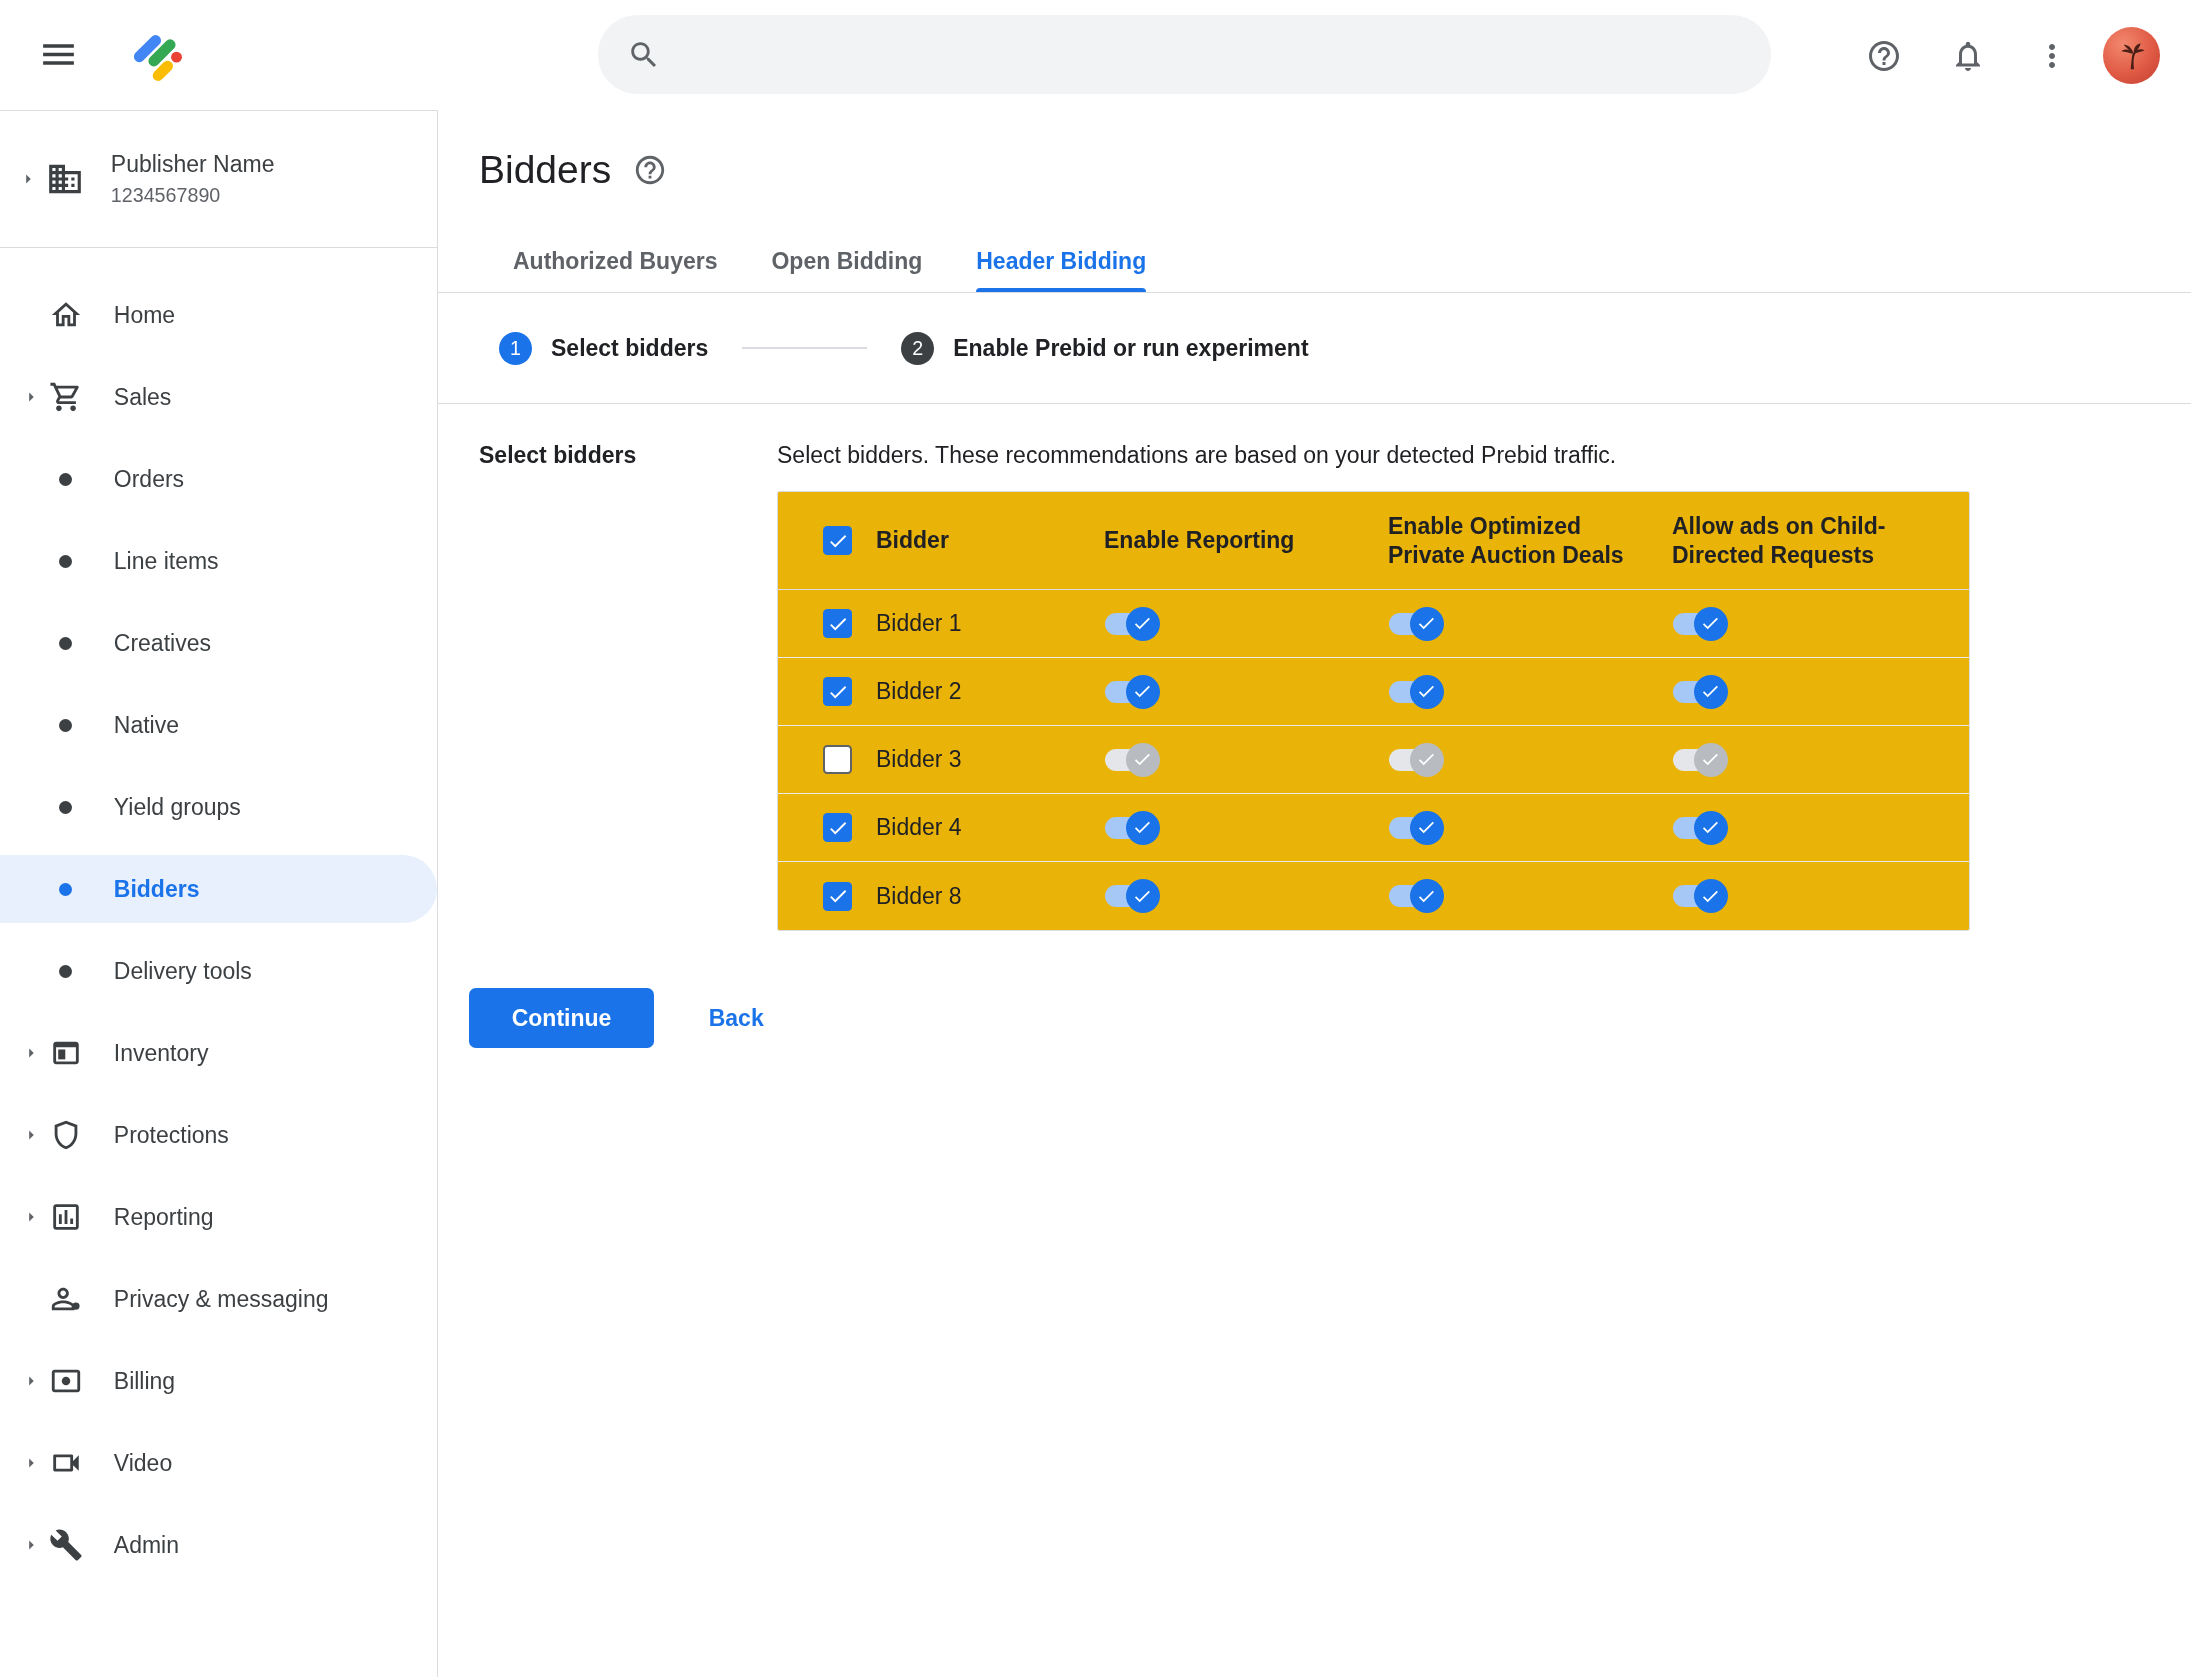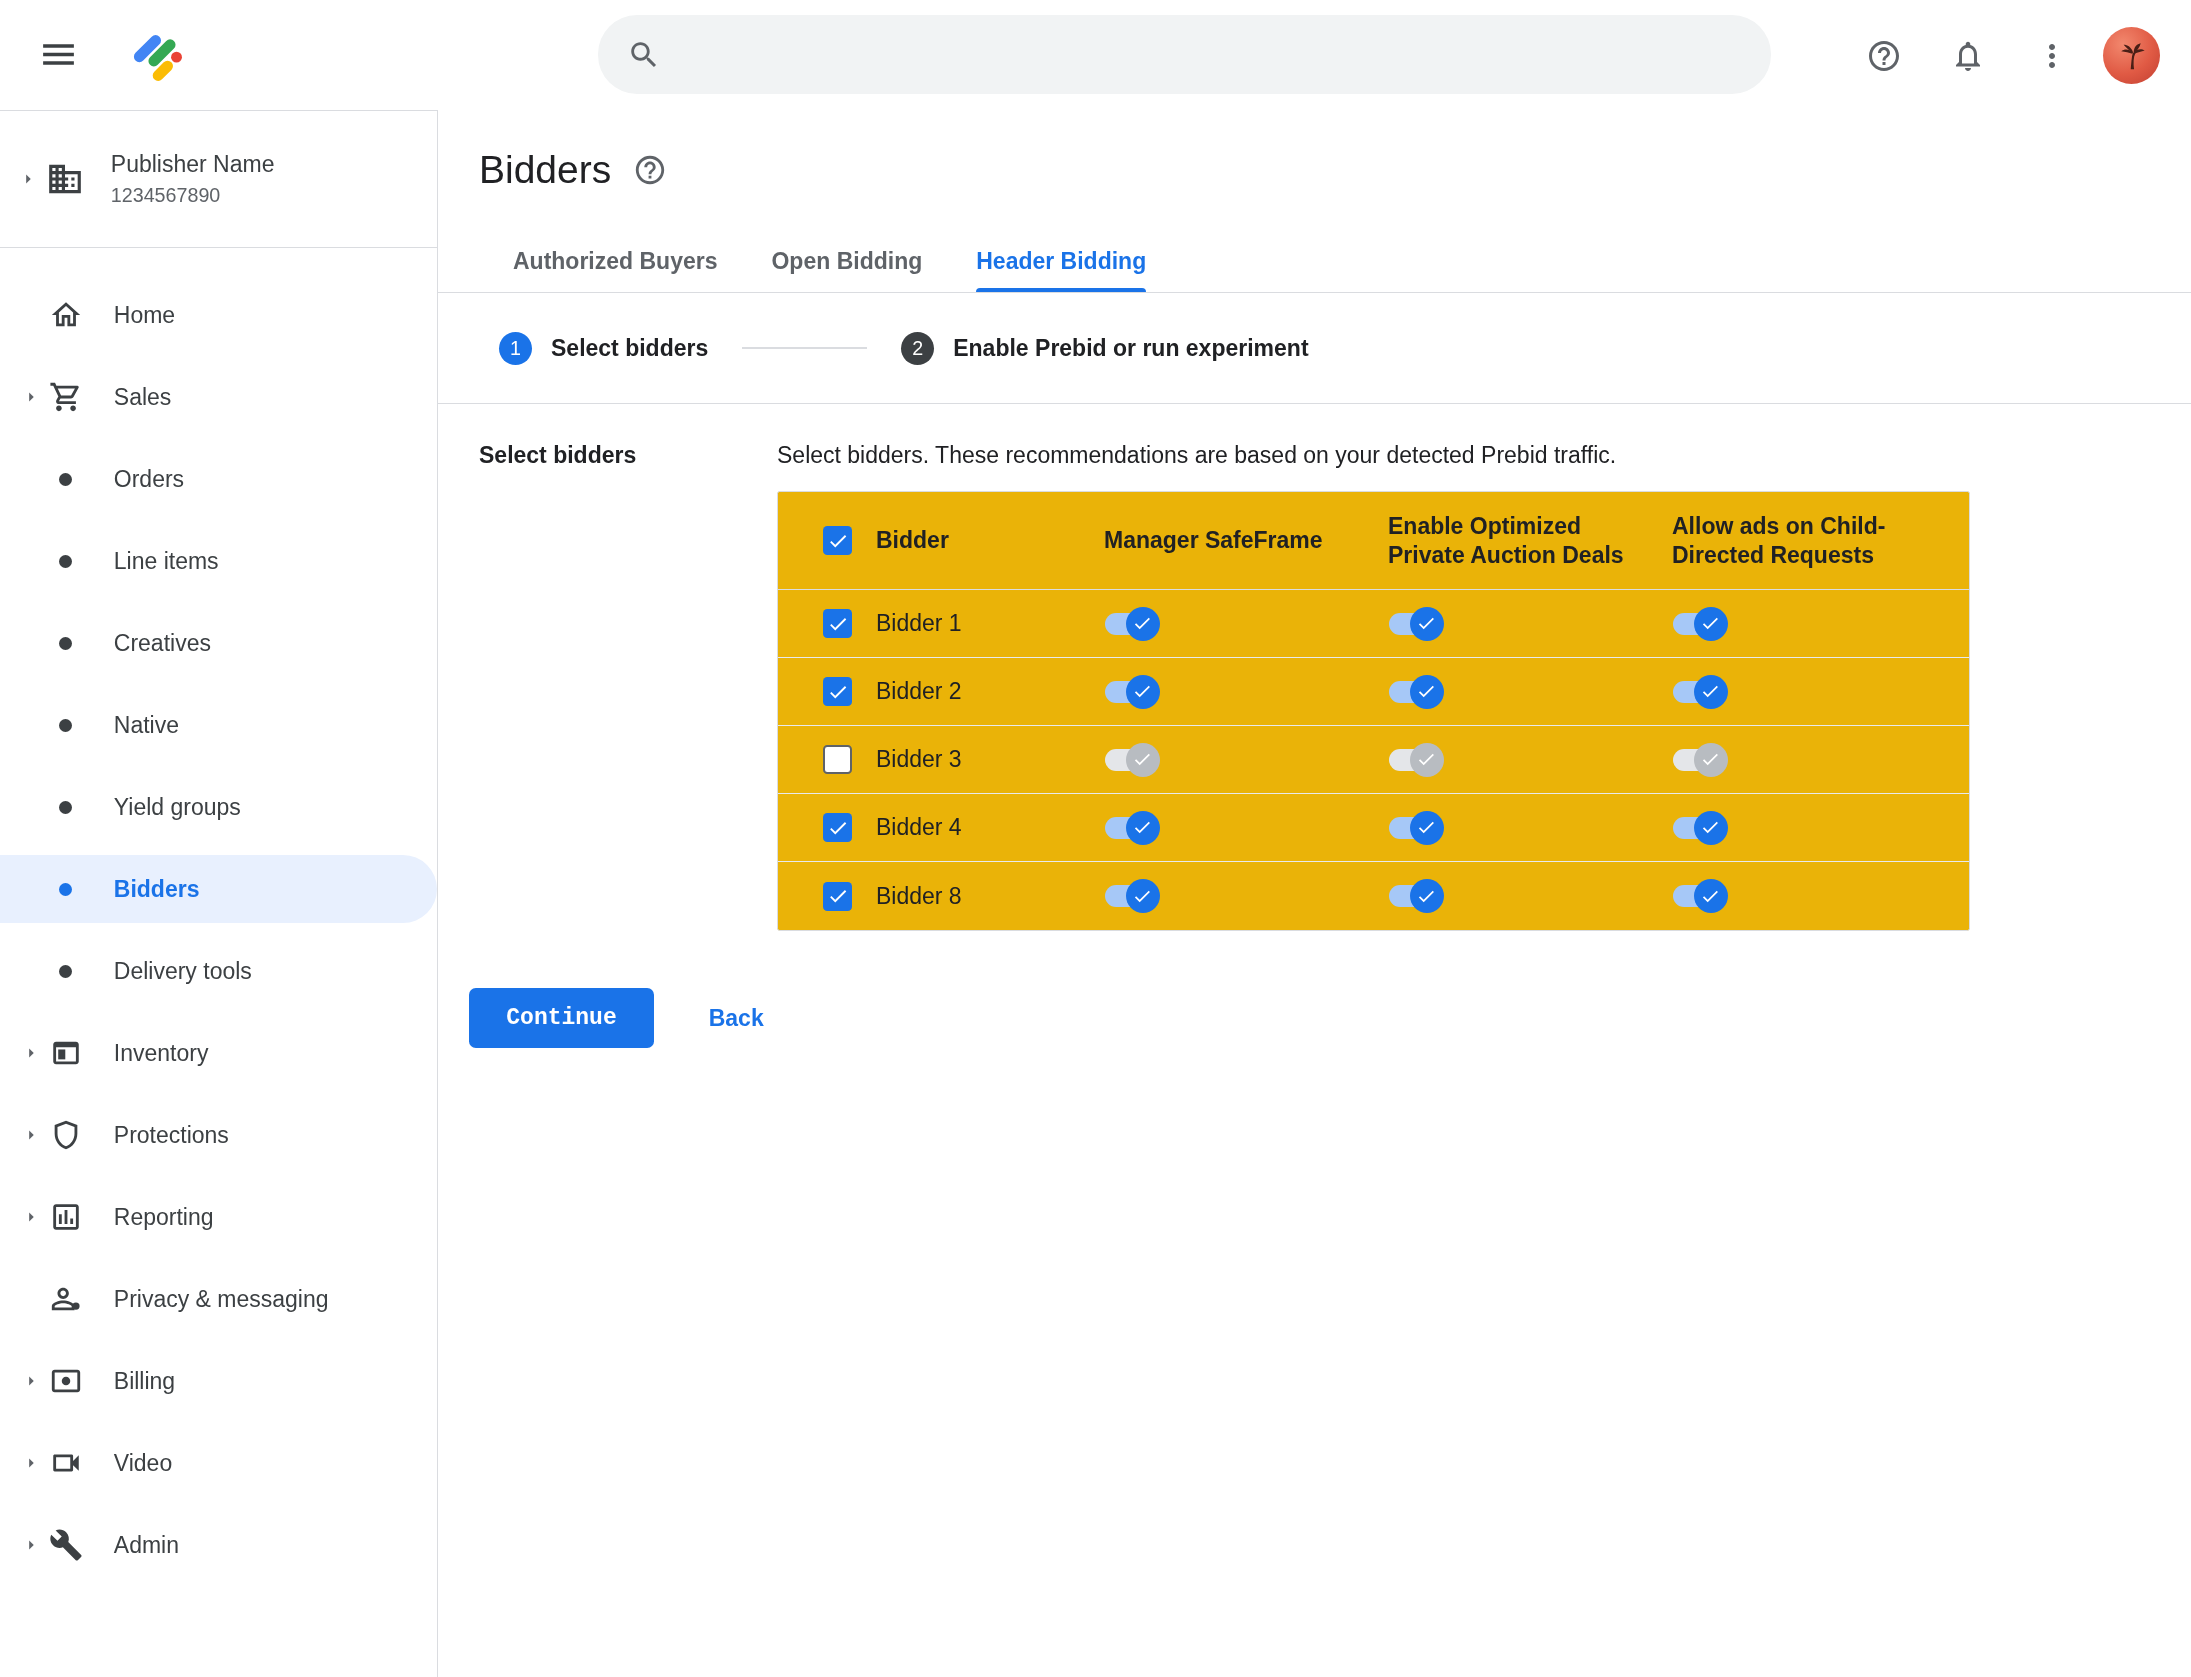--- a/index.html
+++ b/index.html
@@ -104,21 +104,21 @@
   .toggle .thumb { position:absolute; right:-1.7px; top:0; width:34px; height:34px; border-radius:50%;
     display:flex; align-items:center; justify-content:center; }
   .toggle .thumb .chk { width:20.5px; height:20.5px; color:#fff; }
   .toggle.on .track { background:var(--toggle-on-track); }
   .toggle.on .thumb { background:var(--accent); }
   .toggle.off .track { background:var(--toggle-off-track); }
   .toggle.off .thumb { background:var(--toggle-off-thumb); }
 
   .actions { display:flex; align-items:center; margin:57px 0 0 31px; }
   .continue-btn { width:185px; height:60px; background:var(--accent); color:#fff; border:none; border-radius:6.8px;
-    font-size:23px; font-weight:700; font-family:Liberation Mono, monospace; cursor:pointer; }
+    font-size:23px; font-weight:700; font-family:Liberation Sans, sans-serif; cursor:pointer; }
   .back-btn { margin-left:41px; font-size:23px; font-weight:700; color:var(--accent); background:none; border:none;
     font-family:inherit; cursor:pointer; padding:0 13.7px; }
 </style>
 </head>
 <body>
 
 <header class="topbar">
   <div class="menu-btn">
       <svg viewBox="0 0 24 24">
         <path d="M3 18h18v-2H3v2zm0-5h18v-2H3v2zm0-7v2h18V6H3z"></path>
@@ -393,21 +393,21 @@
             <div class="th first">
               <span class="checkbox checked">
                 <span class="chk">
                   <svg viewBox="0 0 24 24">
                     <path d="M9 16.17L4.83 12l-1.42 1.41L9 19 21 7l-1.41-1.41z"></path>
                   </svg>
                 </span>
               </span>
               <span class="name-label">Bidder</span>
             </div>
-            <div class="th">Manager SafeFrame</div>
+            <div class="th">Enable Reporting</div>
             <div class="th">Enable Optimized Private Auction Deals</div>
             <div class="th">Allow ads on Child-Directed Requests</div>
           </div>
         <div id="tbody">
             <div class="row">
               <div class="cell-name">
                 <span class="checkbox checked">
                   <span class="chk">
                     <svg viewBox="0 0 24 24">
                       <path d="M9 16.17L4.83 12l-1.42 1.41L9 19 21 7l-1.41-1.41z"></path>

